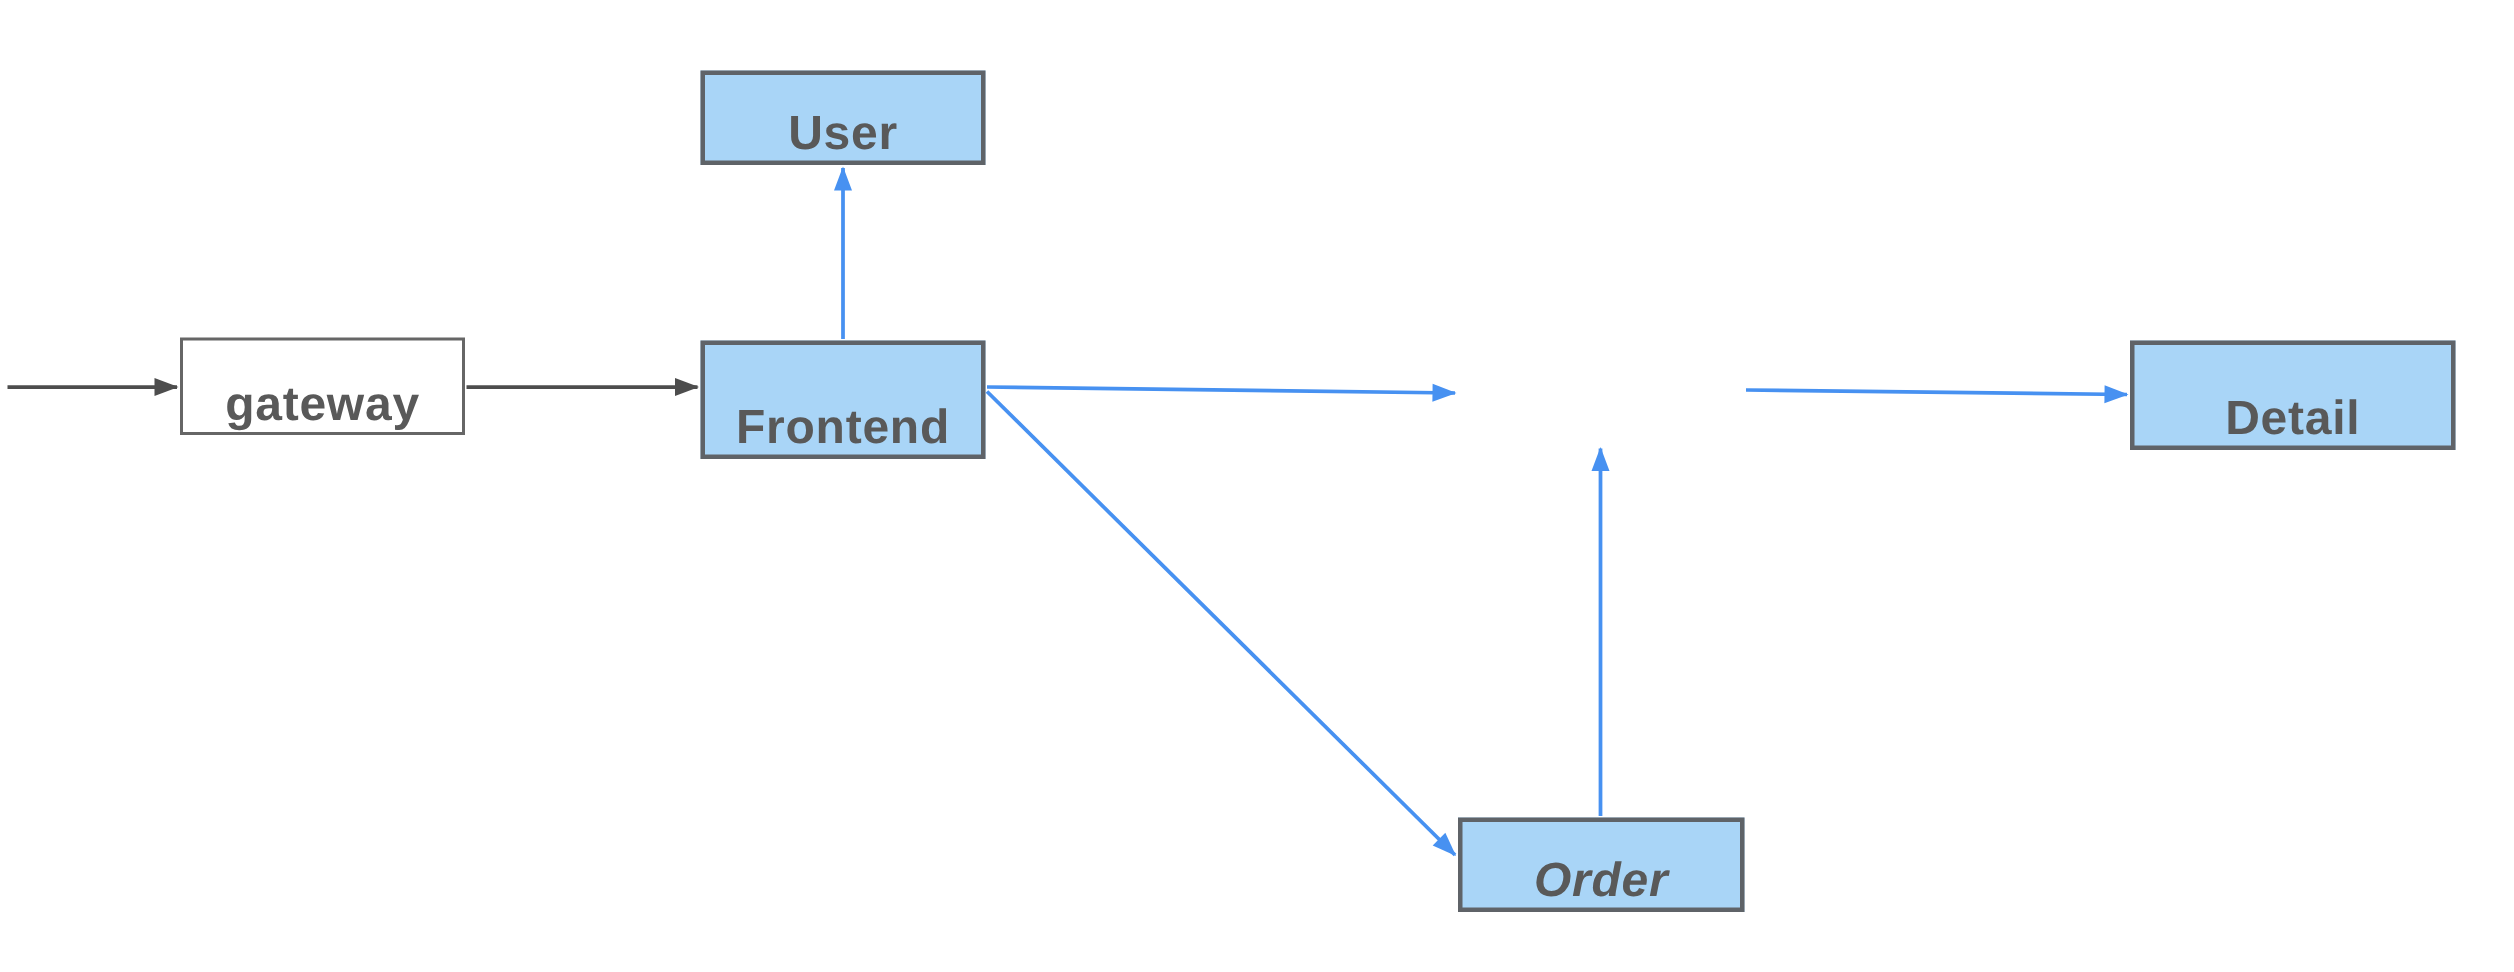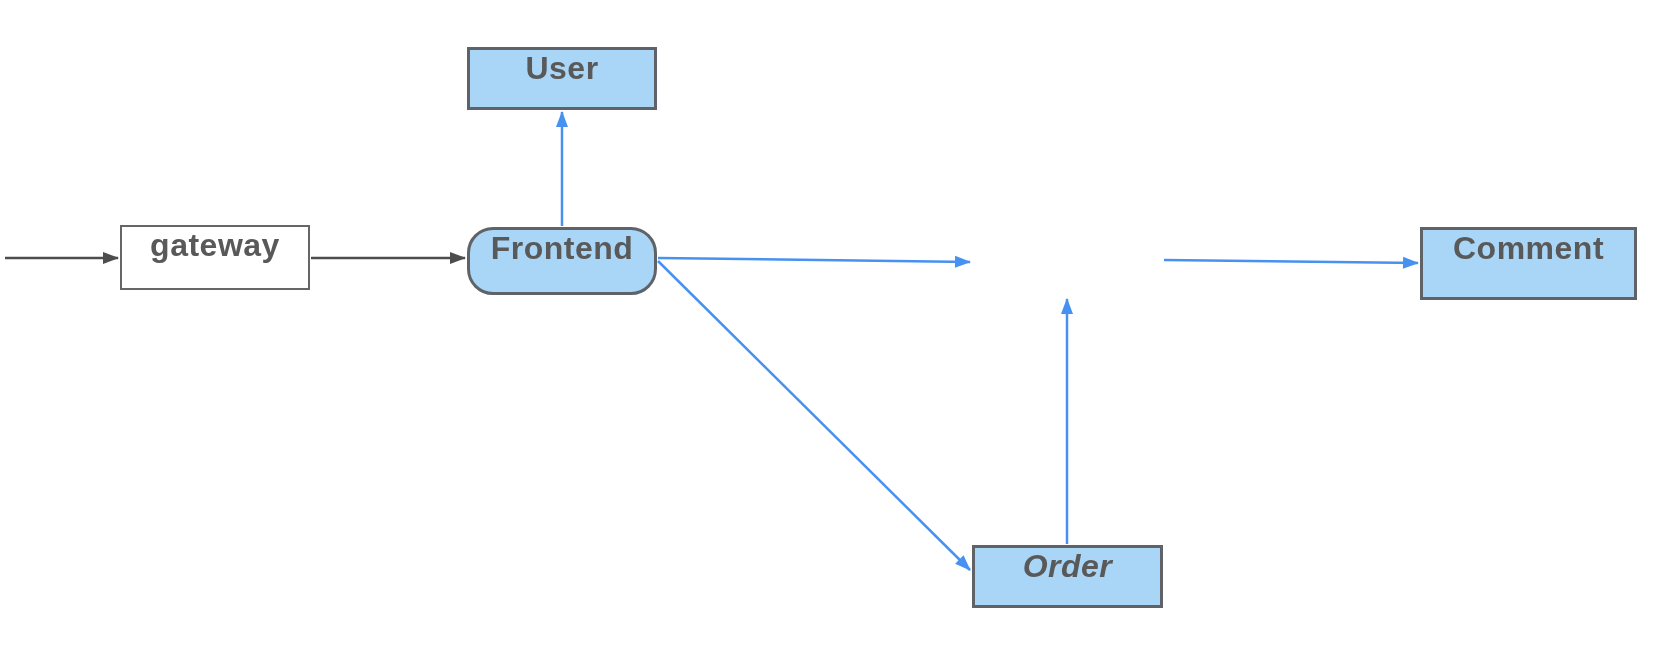--- a/index.html
+++ b/index.html
@@ -19,21 +19,21 @@
     position: absolute;
     left: 0;
     top: 0;
     width: 100%;
     height: 100%;
   }
   .node {
     position: absolute;
     box-sizing: border-box;
     display: flex;
-    align-items: flex-start;
+    align-items: flex-end;
     justify-content: center;
     font-size: 32px;
     font-weight: 700;
     color: var(--text, #595959);
     letter-spacing: 0.5px;
     user-select: none;
   }
   .node.blue {
     background: var(--node-fill, #A9D5F7);
     border: 3px solid var(--node-border, #5f6368);
@@ -66,22 +66,22 @@
       <line x1="658" y1="261" x2="970" y2="570" stroke="#4791F1" stroke-width="2.5" marker-end="url(#arrow-blue)"></line>
       <line x1="1067" y1="544" x2="1067" y2="299" stroke="#4791F1" stroke-width="2.5" marker-end="url(#arrow-blue)"></line>
       <line x1="1164" y1="260" x2="1418" y2="263" stroke="#4791F1" stroke-width="2.5" marker-end="url(#arrow-blue)"></line>
     </svg>
 <div class="node plain" style="left: 120px; top: 225px; width: 190px; height: 65px;">
       <span>gateway</span>
     </div>
     <div class="node blue" style="left: 467px; top: 47px; width: 190px; height: 63px;">
       <span>User</span>
     </div>
-    <div class="node blue" style="left: 467px; top: 227px; width: 190px; height: 68px; border-radius: 26px;">
+    <div class="node blue" style="left: 467px; top: 227px; width: 190px; height: 79px;">
       <span>Frontend</span>
     </div>
     <div class="node blue" style="left: 972px; top: 545px; width: 191px; height: 63px; font-style: italic;">
       <span>Order</span>
     </div>
     <div class="node blue" style="left: 1420px; top: 227px; width: 217px; height: 73px;">
-      <span>Comment</span>
+      <span>Detail</span>
     </div>
   </div>
 
 </body></html>

